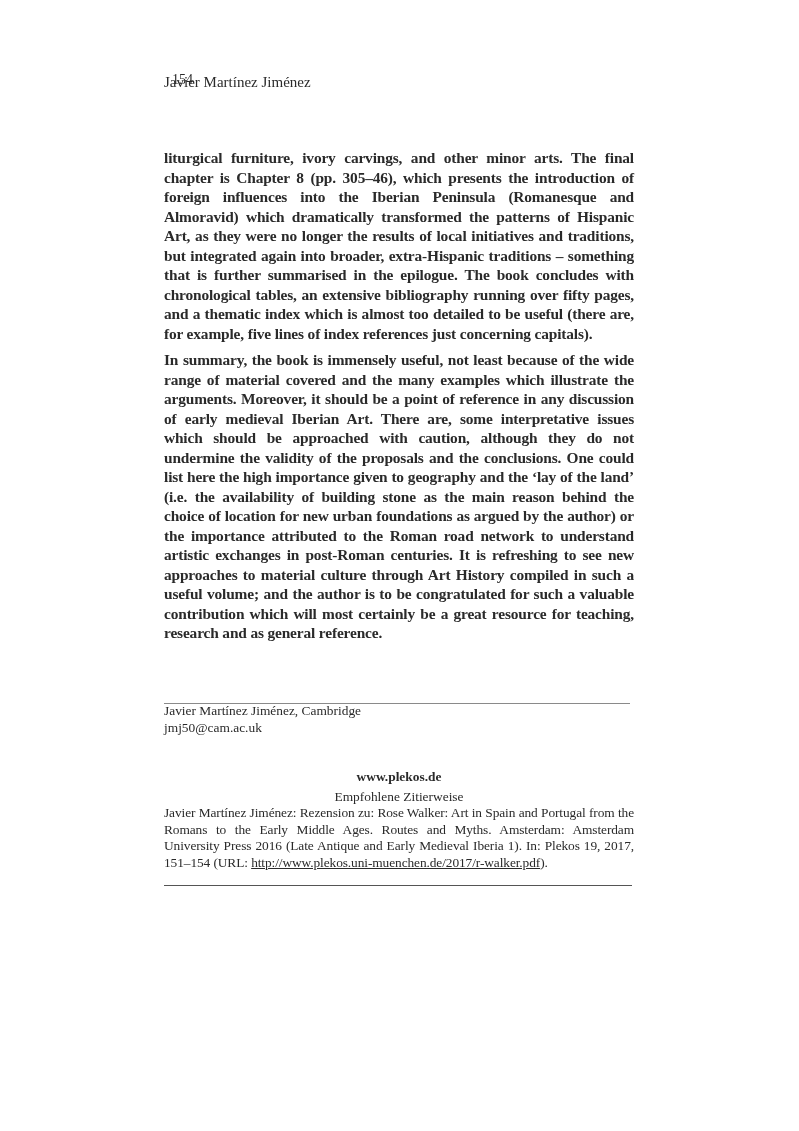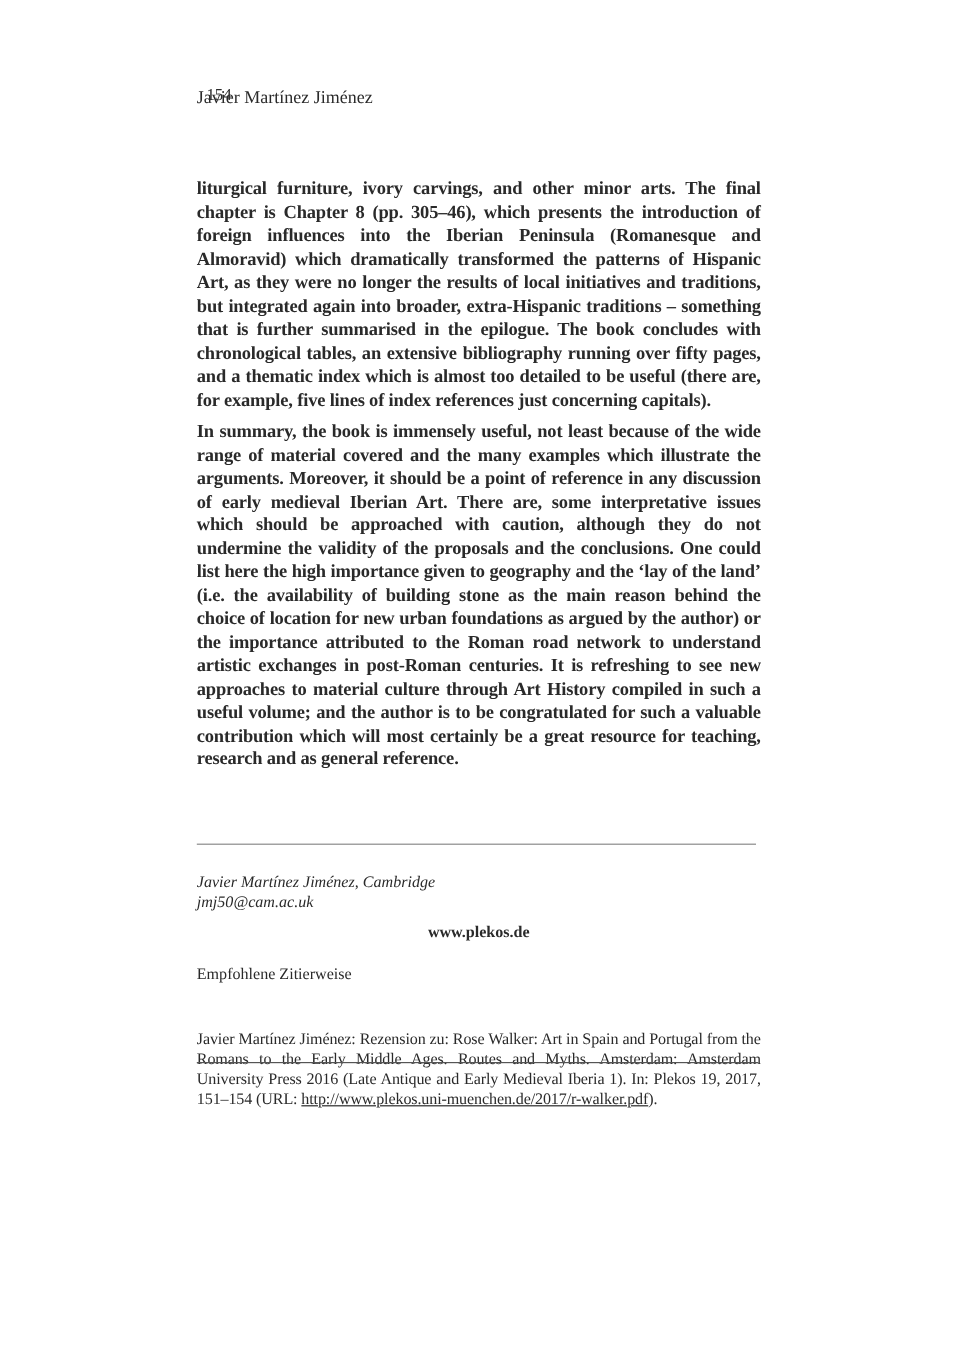--- a/index.html
+++ b/index.html
@@ -50,44 +50,43 @@
       position: absolute;
       left: 164px;
       top: 703px;
       width: 466px;
       height: 0;
       border-top: 1.3px solid #8a8a8a;
     }
     .signature {
       position: absolute;
       left: 164px;
-      top: 726px;
+      top: 702px;
       font-size: 13.4px;
       line-height: 17px;
-      font-style: italic;
     }
     .footer-block {
       position: absolute;
       left: 164px;
       top: 769px;
       width: 470px;
       font-size: 13.4px;
       line-height: 16.6px;
     }
     .site {
       text-align: center;
       font-weight: bold;
-      margin-bottom: 18px;
+      margin-bottom: 3px;
     }
     .cite-heading {
+      text-align: center;
     }
     .citation {
       text-align: justify;
       letter-spacing: -0.1px;
-      margin-top: 38px;
     }
     .citation a {
       color: #2a2a2a;
       text-decoration: underline;
     }
     .rule-bottom {
       position: absolute;
       left: 164px;
       top: 885px;
       width: 468px;

